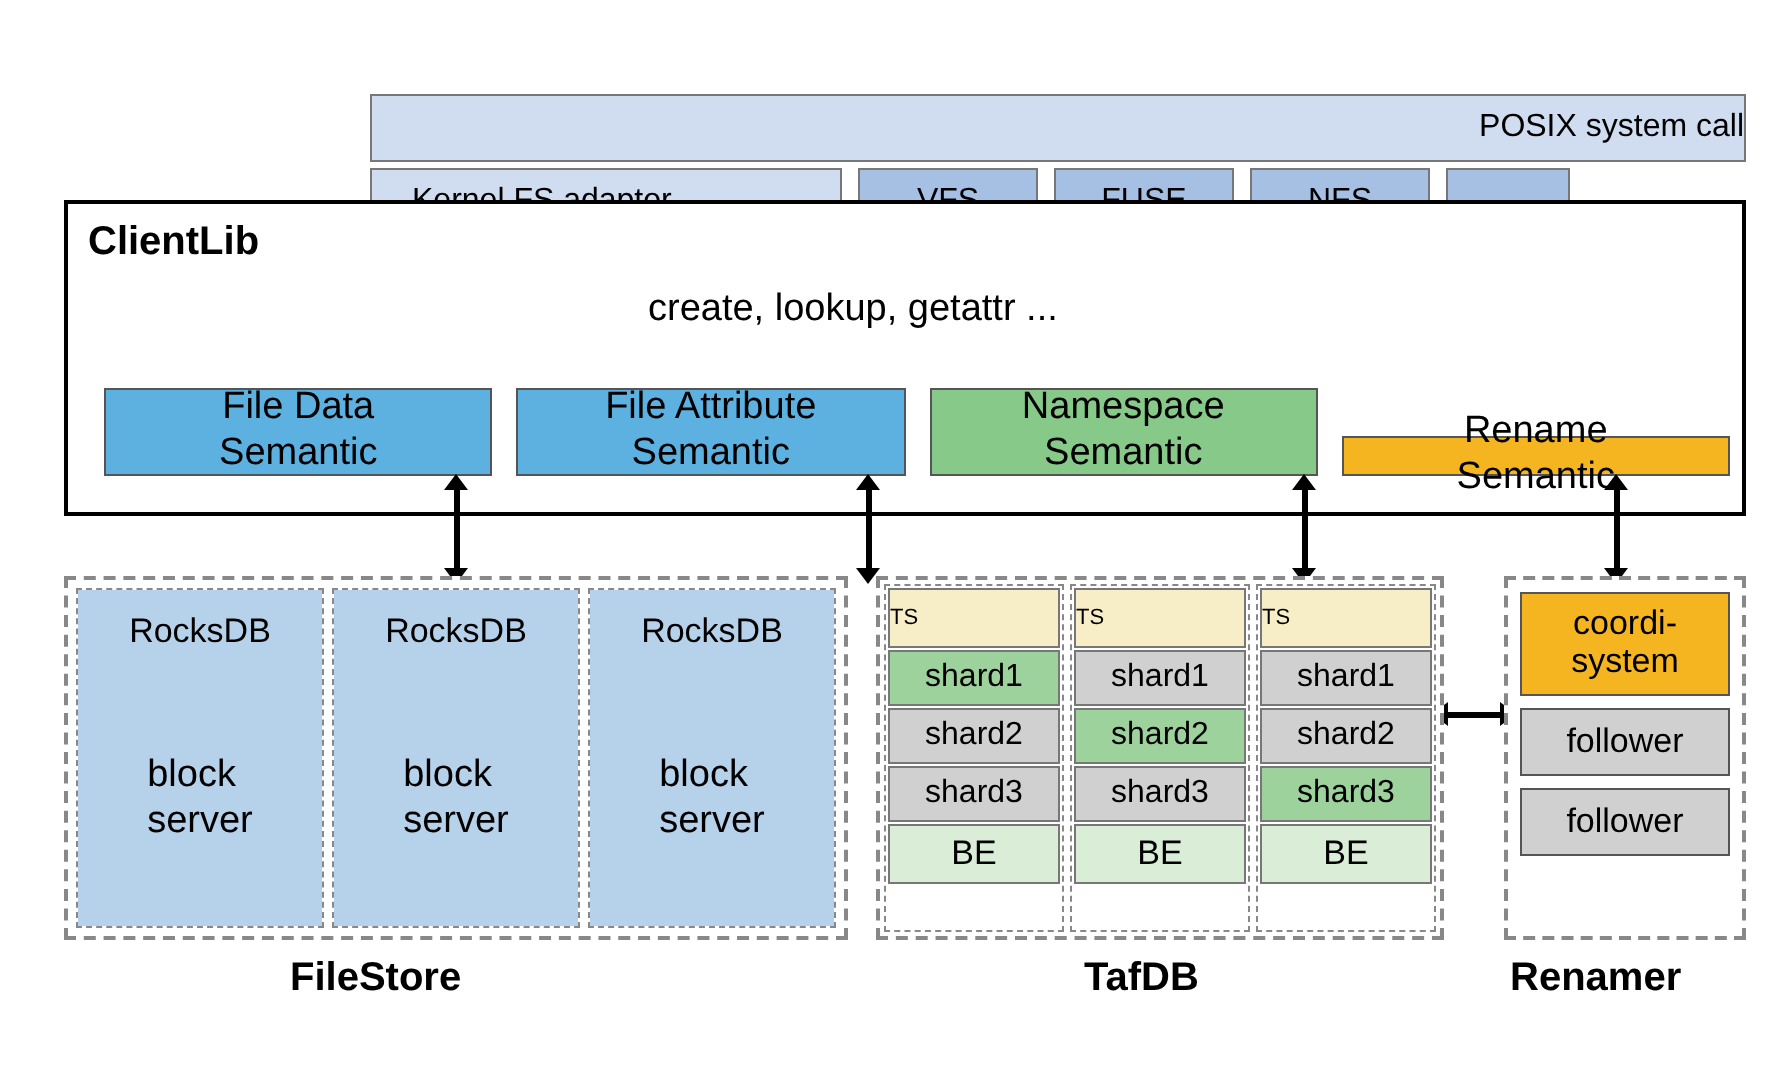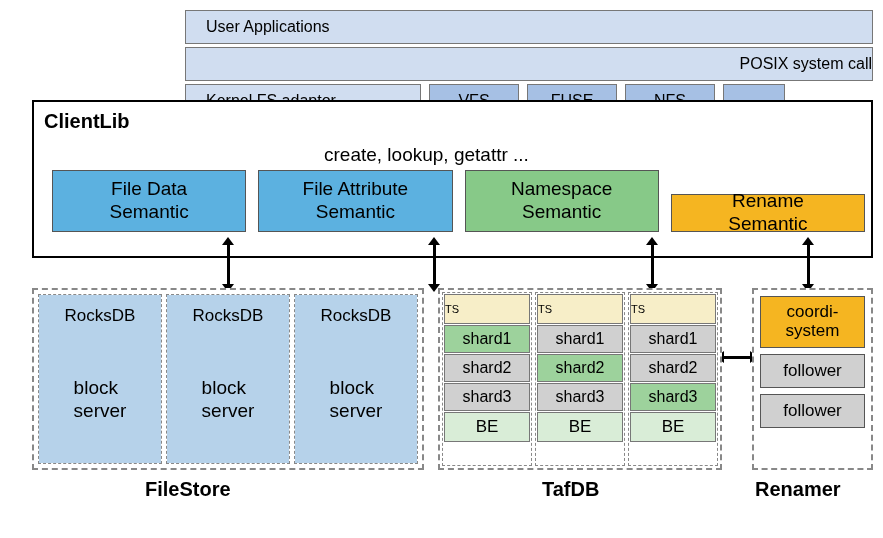--- a/index.html
+++ b/index.html
@@ -30,21 +30,21 @@
 #bar3 { flex: 0 0 236px; }
 .smallbox { flex: 0 0 90px; }
 
 
 #clientlib { position:absolute; left:22px; top:90px; width:841px; height:158px; border:2px solid black; background:white; }
 #clientlib-label { position:absolute; left:10px; top:8px; font-weight:bold; font-size:20px; }
 #parser { position:absolute; left:10px; top:36px; width:821px; height:34px; text-align:left; padding-left:14px; line-height:34px; }
 #parser-text { position:absolute; left:290px; top:36px; font-size:19px; height:34px; line-height:34px; }
 
 
-#semanticrow { position:absolute; left:18px; top:68px; width:813px; height:62px; display:flex; gap:12px; }
+#semanticrow { position:absolute; left:18px; top:92px; width:813px; height:44px; display:flex; gap:12px; }
 .semantic { flex:1; border:1px solid #555; display:flex; align-items:center; justify-content:center; text-align:center; font-size:19px; line-height:1.2; padding:4px; }
 .arrow-line { position:absolute; background:black; }
 .arrowhead-up { position:absolute; width:0; height:0; border-left:6px solid transparent; border-right:6px solid transparent; border-bottom:8px solid black; }
 .arrowhead-down { position:absolute; width:0; height:0; border-left:6px solid transparent; border-right:6px solid transparent; border-top:8px solid black; }
 .arrowhead-left { position:absolute; width:0; height:0; border-top:6px solid transparent; border-bottom:6px solid transparent; border-right:8px solid black; }
 .arrowhead-right { position:absolute; width:0; height:0; border-top:6px solid transparent; border-bottom:6px solid transparent; border-left:8px solid black; }
 
 
 #filestore { position:absolute; left:22px; top:278px; width:392px; height:182px; display:flex; gap:4px; padding:4px; }
 .fs-col { flex:1; border:1px dashed #888; display:flex; flex-direction:column; }
@@ -66,23 +66,20 @@
 #renamer { position:absolute; left:742px; top:278px; width:121px; height:182px; padding:6px; display:flex; flex-direction:column; gap:6px; }
 .renamer-box { height:52px; display:flex; align-items:center; justify-content:center; font-size:17px; line-height:1.1; text-align:center; border:1px solid #555; }
 .follower-box { height:34px; display:flex; align-items:center; justify-content:center; font-size:17px; border:1px solid #555; }
 #renamer-label { position:absolute; left:745px; top:468px; font-size:20px; font-weight:bold; }
 
 </style>
 </head>
 <body>
 <div class="container">
 
-<div id="bar1" class="box lightblue" style="justify-content:flex-start; padding-left:20px;">
-      <span>User Applications</span>
-    </div>
 <div id="bar2" class="box lightblue" style="justify-content:flex-end; padding-left:20px;">
       <span>POSIX system call</span>
     </div>
 <div id="bar3row">
   <div id="bar3" class="box lightblue" style="justify-content:flex-start; padding-left:20px;">
         <span>Kernel FS adaptor</span>
       </div>
   <div class="box medblue smallbox">
         <span>VFS</span>
       </div>

